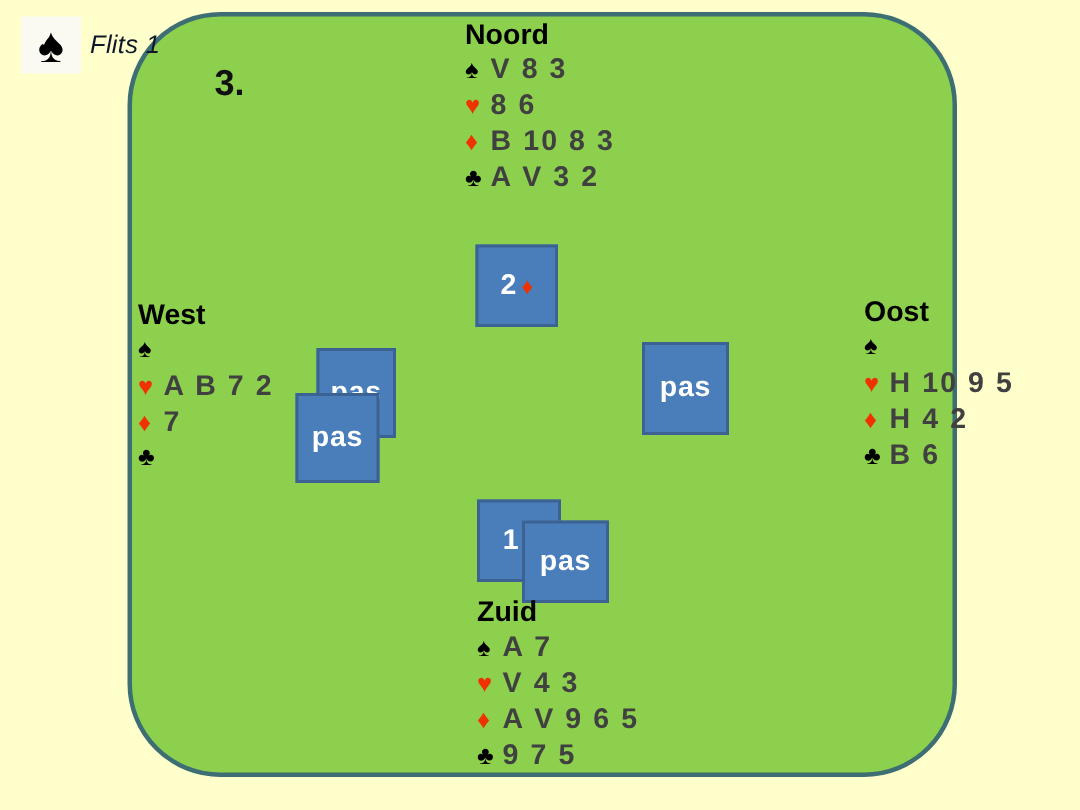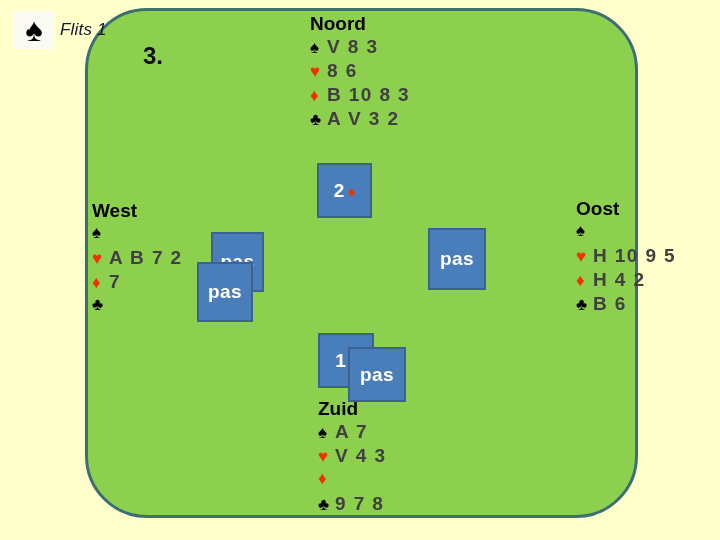--- a/index.html
+++ b/index.html
@@ -247,24 +247,25 @@
     <div class="suit-row">
       <span class="suit-sym black">♠</span>
       <span class="suit-cards">A 7</span>
     </div>
     <div class="suit-row">
       <span class="suit-sym red">♥</span>
       <span class="suit-cards">V 4 3</span>
     </div>
     <div class="suit-row">
       <span class="suit-sym red">♦</span>
-    </div>
-    <div class="suit-row">
-      <span class="suit-sym black">♣</span>
-      <span class="suit-cards">9 7 8</span>
+      <span class="suit-cards">A V 9 6 5</span>
+    </div>
+    <div class="suit-row">
+      <span class="suit-sym black">♣</span>
+      <span class="suit-cards">9 7 5</span>
     </div>
   </div>
 
   <div class="bidcard" id="bid-north-2d">
     <span class="bidtext">2</span>
     <span class="bidsuit">♦</span>
   </div>
 
   <div class="bidcard" id="bid-west-pas-back">
     <span class="bidtext">pas</span>

